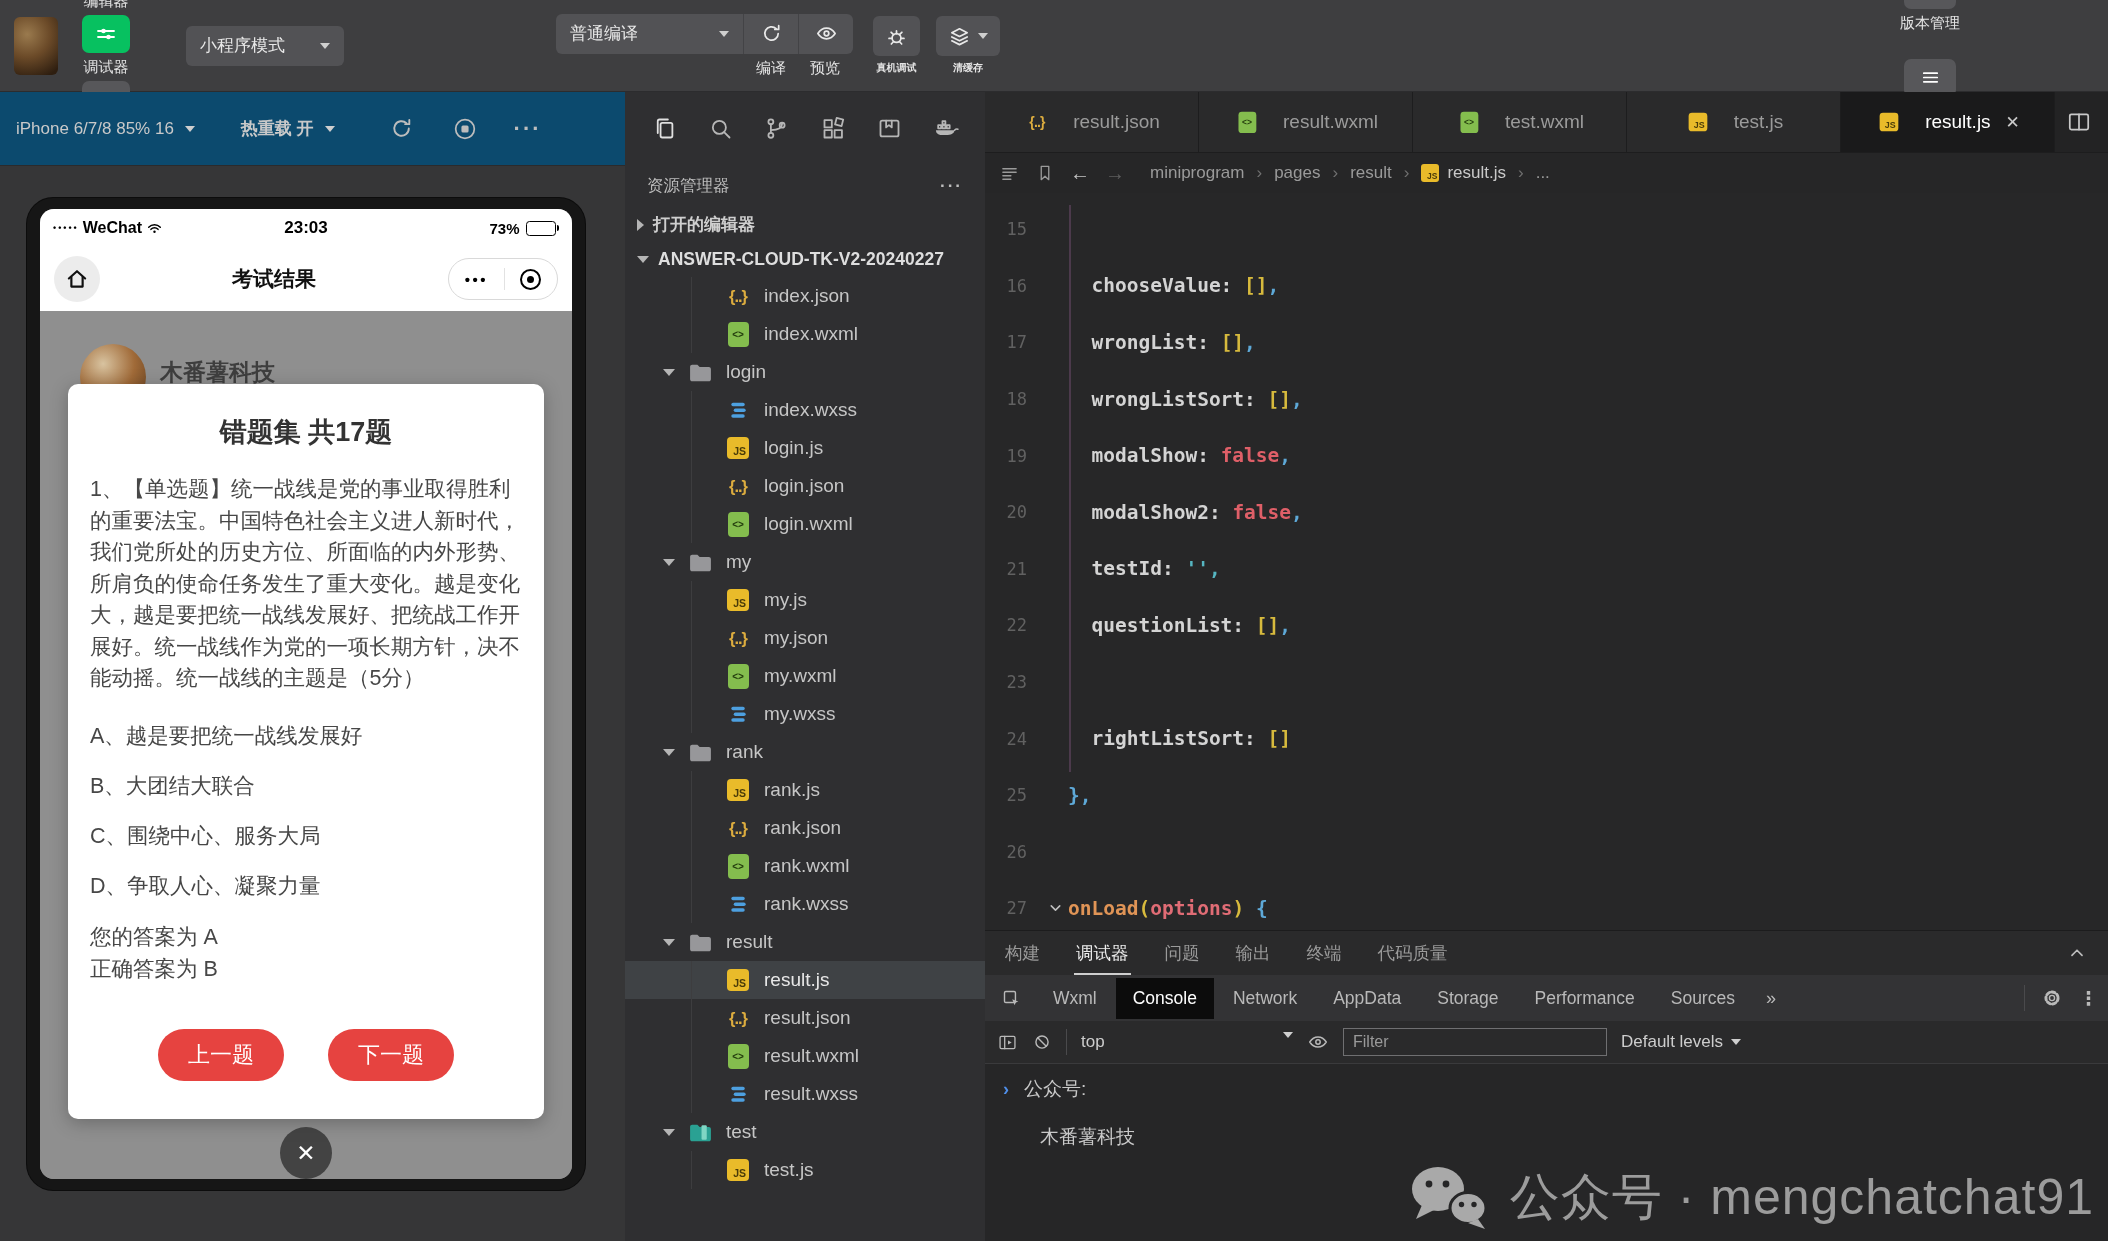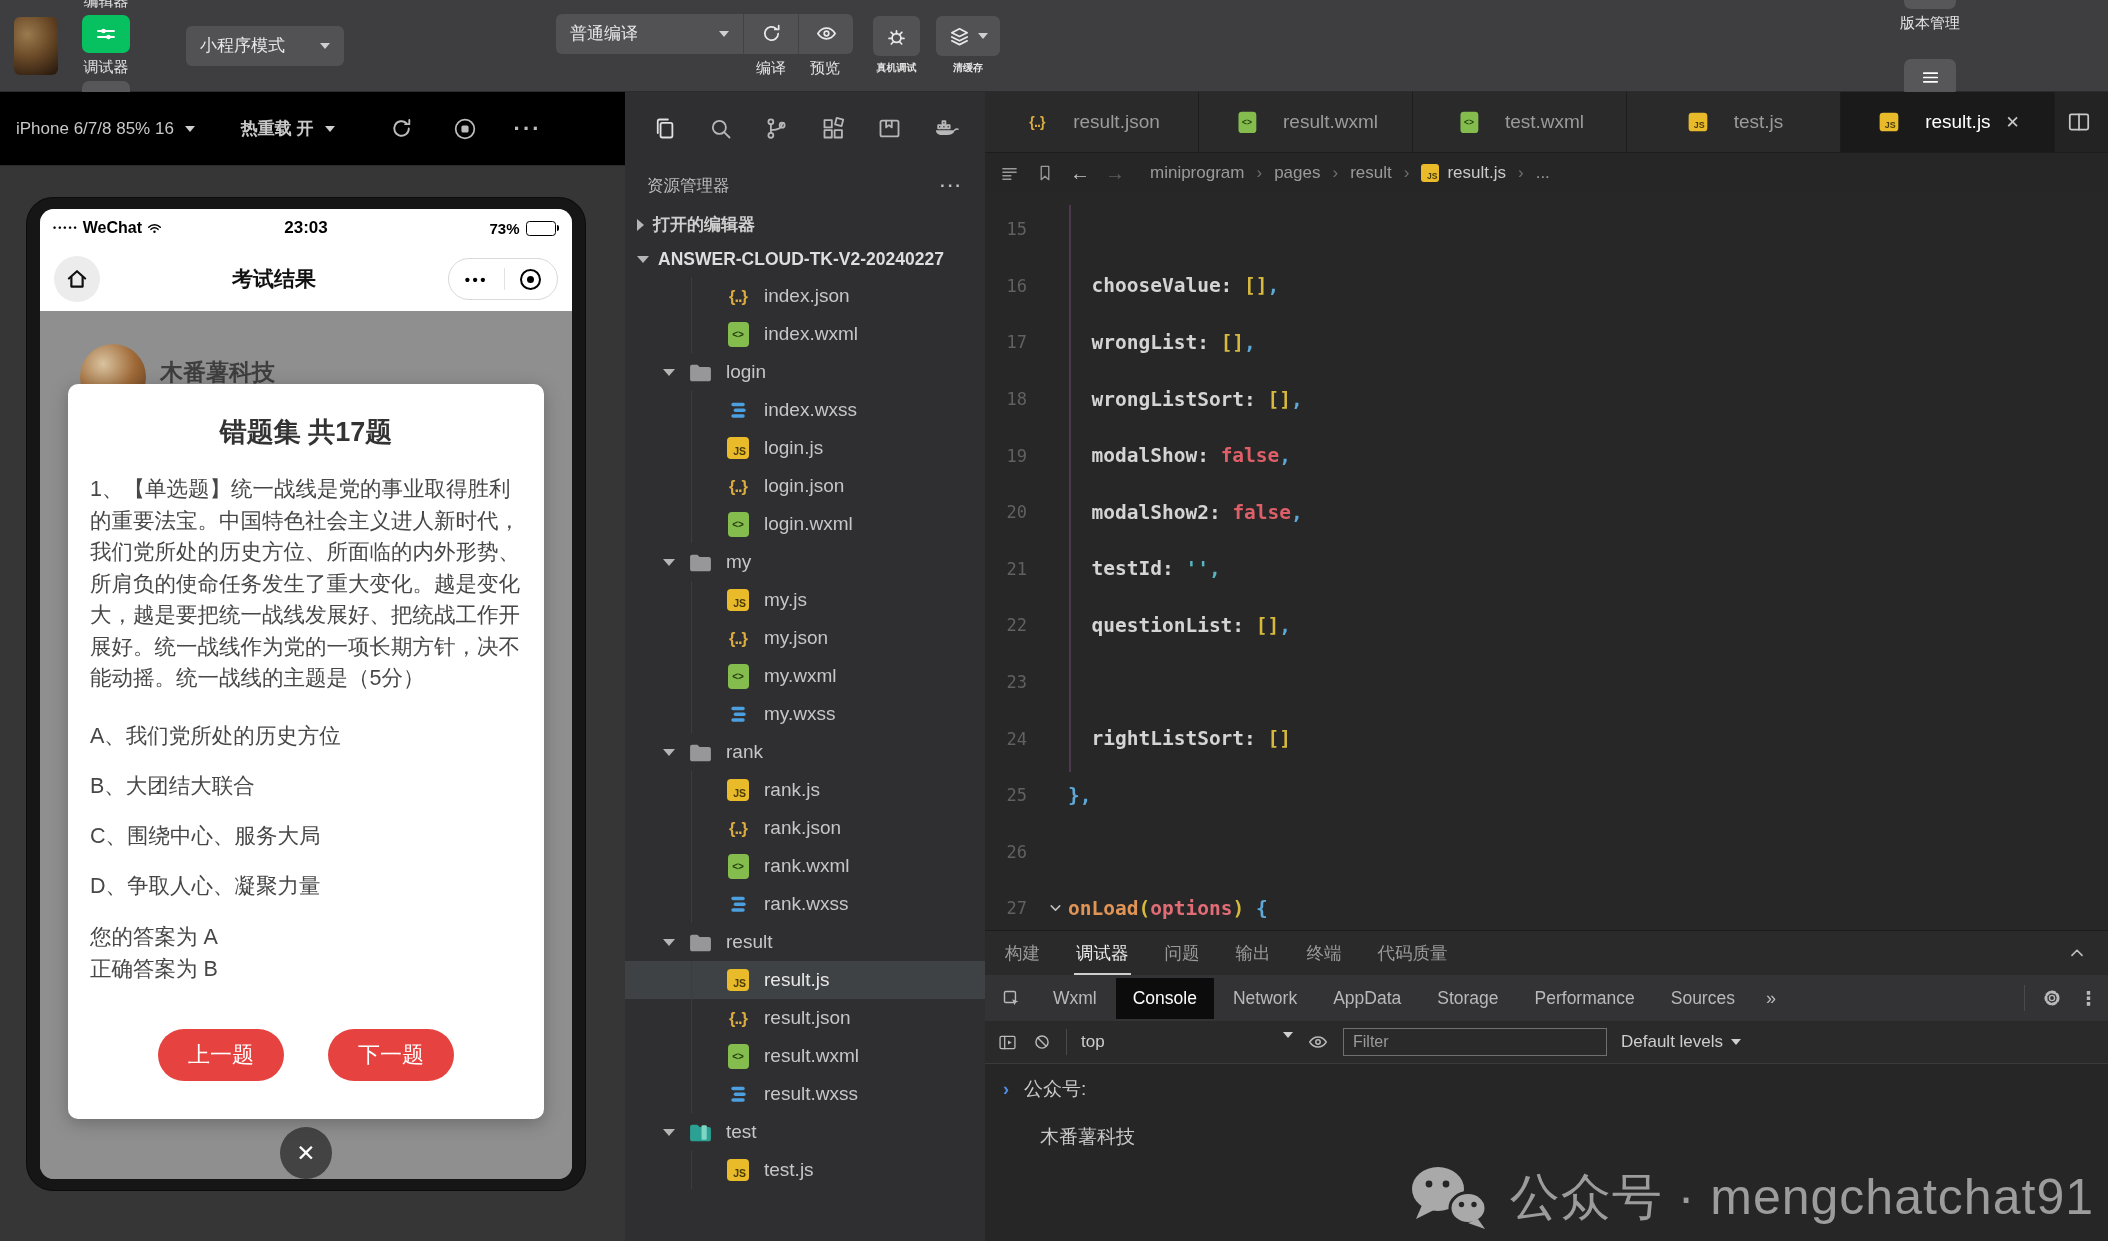--- a/index.html
+++ b/index.html
@@ -31,21 +31,21 @@
   .tb-glabels{display:flex;margin-top:5px;}
   .tb-glabels .sp{width:188px;}
   .tb-glabels .gl{width:54px;text-align:center;font-size:15px;color:#e4e4e4;white-space:nowrap;}
   .tb-single{display:flex;flex-direction:column;align-items:center;}
   .tb-single .box{height:40px;background:#525255;border-radius:6px;display:flex;align-items:center;
                   justify-content:center;color:#e8e8e8;padding:0 12px;}
   .tb-single .lab{font-size:10px;color:#e4e4e4;margin-top:5px;white-space:nowrap;font-weight:bold;}
 
   
   #sim{position:absolute;left:0;top:92px;width:625px;height:1149px;background:#363637;border-right:1px solid #242425;}
-  #sim-toolbar{height:73px;background:#000000;border-bottom:1px solid #2b2b2c;display:flex;align-items:center;
+  #sim-toolbar{height:73px;background:#0c4a6e;border-bottom:1px solid #2b2b2c;display:flex;align-items:center;
                padding:0 16px;color:#c9c9c9;font-size:17px;}
   .sim-dd{display:flex;align-items:center;gap:9px;}
   .sim-ic{color:#bdbdbd;}
 
   
   #phone{position:absolute;left:27px;top:106px;width:558px;height:992px;background:#161616;border-radius:26px;
          padding:11px 13px;box-sizing:border-box;box-shadow:0 0 0 1px #0c0c0c;}
   #phone-inner{width:100%;height:100%;border-radius:14px;overflow:hidden;display:flex;flex-direction:column;background:#8f8f8f;}
   .status{height:38px;background:#fff;display:flex;align-items:center;padding:0 13px;color:#000;flex:none;}
   .st-left{display:flex;align-items:center;gap:4px;flex:1;}
@@ -397,21 +397,21 @@
               </span>
           </div>
         </div>
         <div class="p-content">
           <div class="p-avatar"></div>
           <div class="p-name">木番薯科技</div>
           <div class="modal">
             <div class="m-title">错题集 共17题</div>
             <div class="m-q">1、【单选题】统一战线是党的事业取得胜利的重要法宝。中国特色社会主义进人新时代，我们党所处的历史方位、所面临的内外形势、所肩负的使命任务发生了重大变化。越是变化大，越是要把统一战线发展好、把统战工作开展好。统一战线作为党的一项长期方针，决不能动摇。统一战线的主题是（5分）</div>
             <div class="m-opts" id="modal-options">
-                <div class="m-opt">A、我们党所处的历史方位</div>
+                <div class="m-opt">A、越是要把统一战线发展好</div>
                 <div class="m-opt">B、大团结大联合</div>
                 <div class="m-opt">C、围绕中心、服务大局</div>
                 <div class="m-opt">D、争取人心、凝聚力量</div>
               </div>
             <div class="m-ans">
               <div>您的答案为 A</div>
               <div>正确答案为 B</div>
             </div>
             <div class="m-btns">
               <div class="m-btn">上一题</div>

